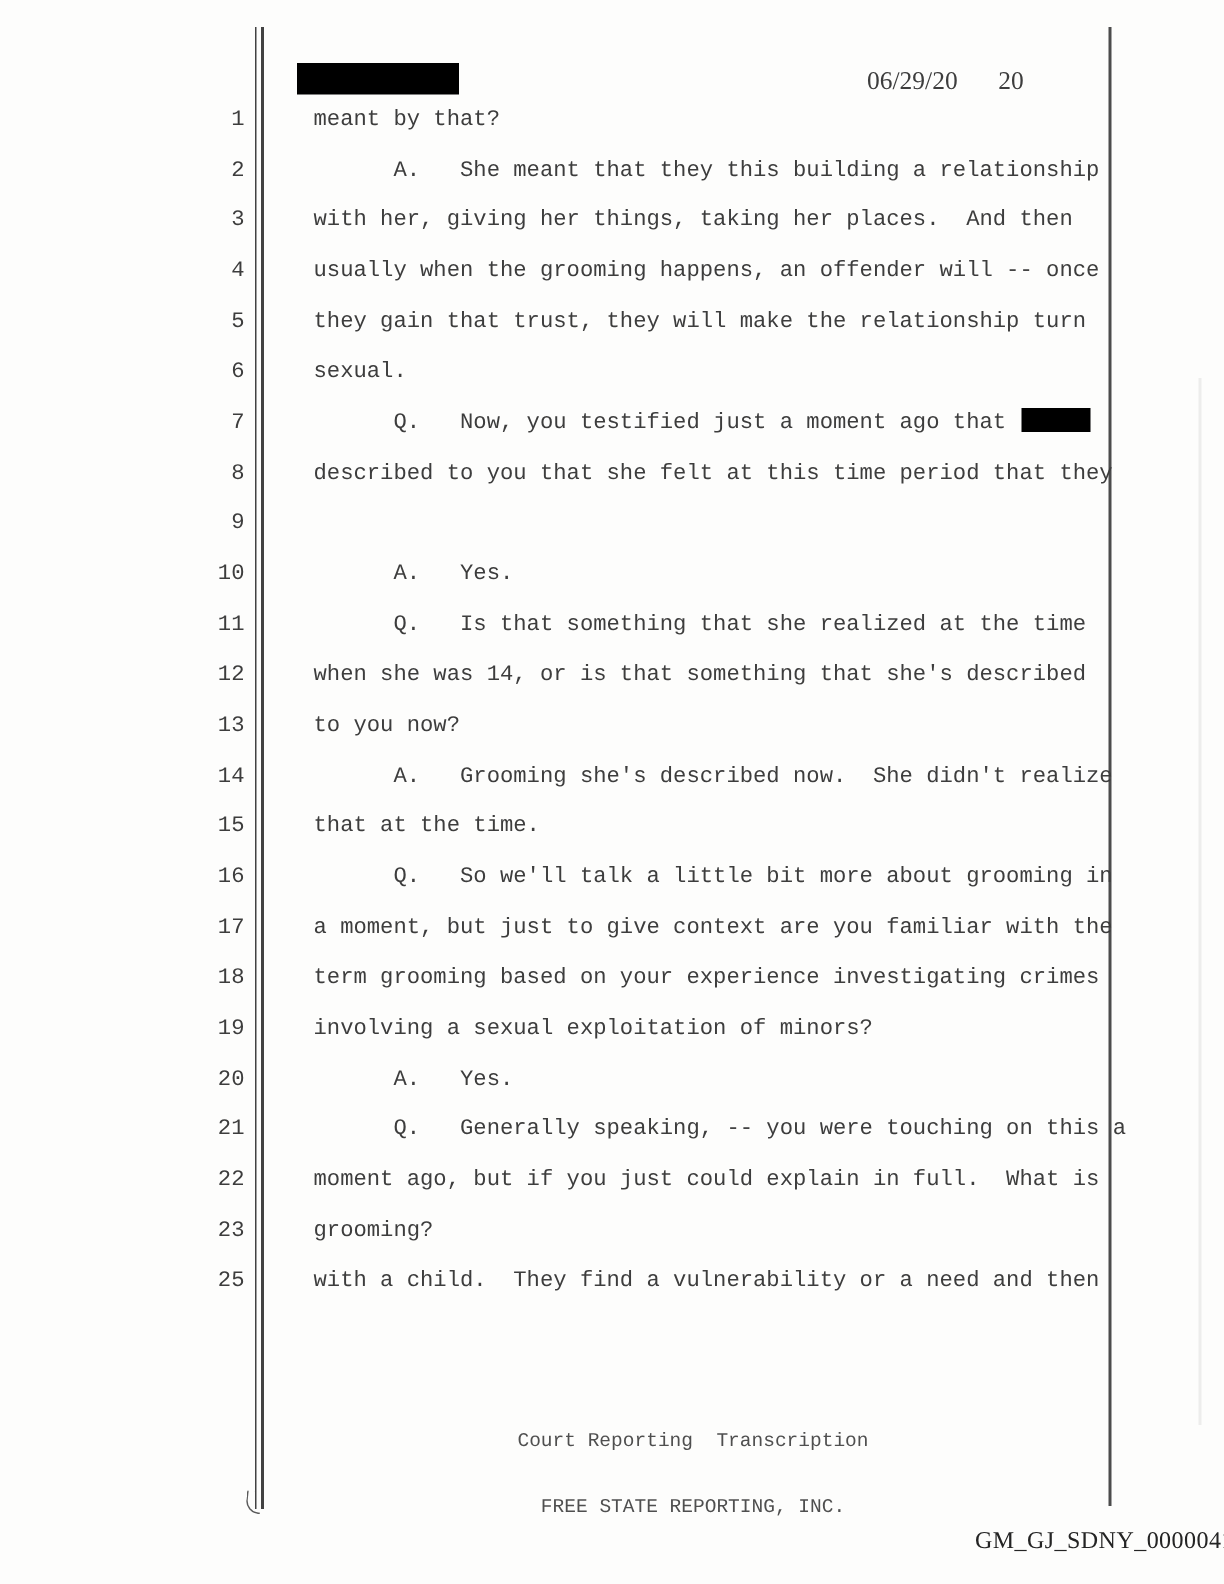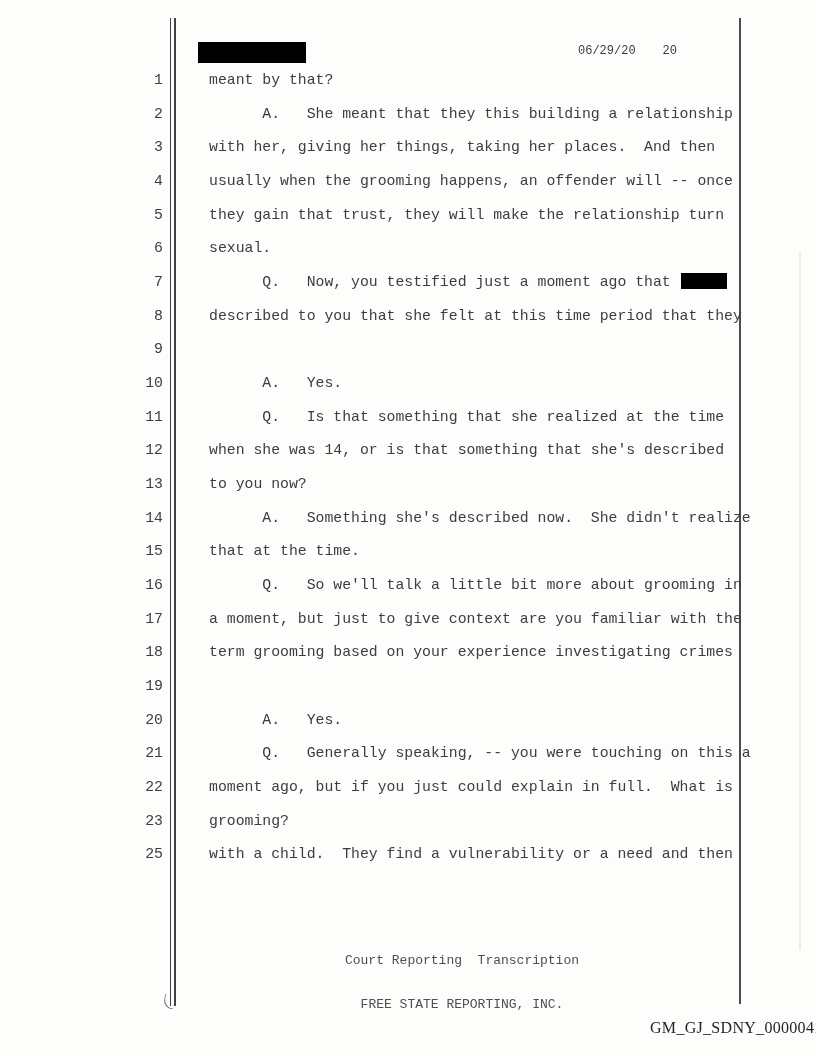--- a/index.html
+++ b/index.html
@@ -47,24 +47,25 @@
   }
   .header-redaction {
     position: absolute;
     left: 198px; top: 42px;
     width: 108px; height: 21px;
     background: #000;
   }
   .header-right {
     position: absolute;
     left: 578px; top: 44px;
-    font-size: 12px;
+    font-size: 17px;
     display: flex;
     gap: 27px;
     white-space: pre;
+    font-family: Liberation Serif, serif;
   }
   .lines {
     position: absolute;
     left: 100px; top: 64px;
     font-size: 14.8px;
   }
   .trow {
     display: flex;
     height: 33.68px;
     line-height: 33.68px;
@@ -163,40 +164,41 @@
       <div class="trow">
     <span class="lnum">12</span>
     <span class="ltext">when she was 14, or is that something that she's described</span>
   </div>
       <div class="trow">
     <span class="lnum">13</span>
     <span class="ltext">to you now?</span>
   </div>
       <div class="trow">
     <span class="lnum">14</span>
-    <span class="ltext">      A.   Something she's described now.  She didn't realize</span>
+    <span class="ltext">      A.   Grooming she's described now.  She didn't realize</span>
   </div>
       <div class="trow">
     <span class="lnum">15</span>
     <span class="ltext">that at the time.</span>
   </div>
       <div class="trow">
     <span class="lnum">16</span>
     <span class="ltext">      Q.   So we'll talk a little bit more about grooming in</span>
   </div>
       <div class="trow">
     <span class="lnum">17</span>
     <span class="ltext">a moment, but just to give context are you familiar with the</span>
   </div>
       <div class="trow">
     <span class="lnum">18</span>
     <span class="ltext">term grooming based on your experience investigating crimes</span>
   </div>
       <div class="trow">
     <span class="lnum">19</span>
+    <span class="ltext">involving a sexual exploitation of minors?</span>
   </div>
       <div class="trow">
     <span class="lnum">20</span>
     <span class="ltext">      A.   Yes.</span>
   </div>
       <div class="trow">
     <span class="lnum">21</span>
     <span class="ltext">      Q.   Generally speaking, -- you were touching on this a</span>
   </div>
       <div class="trow">

